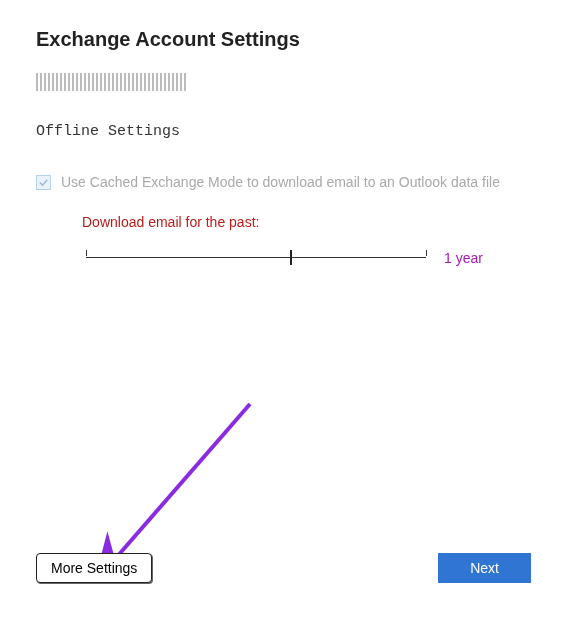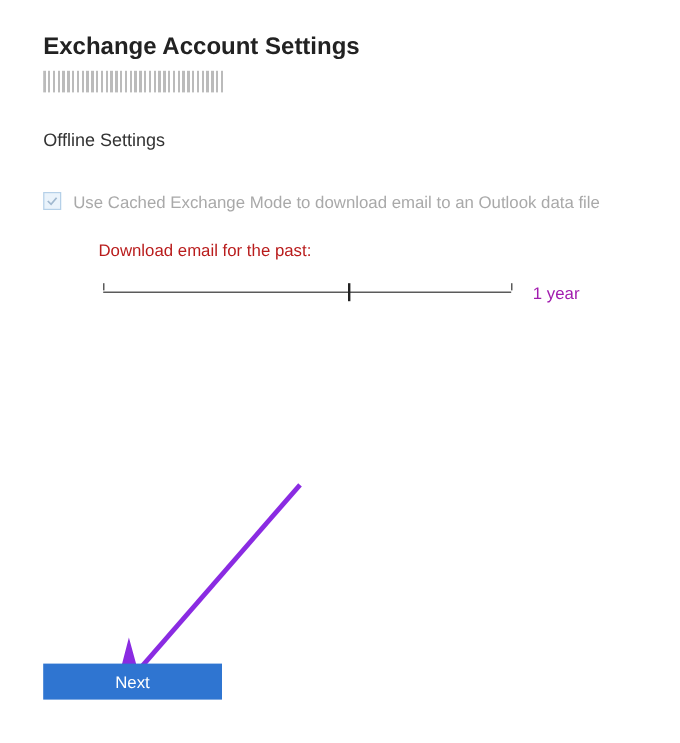--- a/index.html
+++ b/index.html
@@ -9,36 +9,37 @@
       background: #ffffff;
       font-family: "Segoe UI", Arial, sans-serif;
       position: relative;
       padding: 28px 36px;
       color: #333;
     }
     .title {
       font-size: 20px;
       font-weight: 700;
       color: #222;
-      margin-bottom: 8px;
+      margin-bottom: 22px;
     }
     .redacted {
       width: 150px;
       height: 18px;
       background: repeating-linear-gradient(90deg, #bbb 0 2px, #fff 2px 4px);
       margin-bottom: 32px;
     }
     .section-label {
       font-size: 15px;
       color: #333;
       margin-bottom: 34px;
+      font-family: Liberation Mono, monospace;
     }
     .checkbox-row {
       display: flex;
-      align-items: flex-start;
+      align-items: flex-end;
       gap: 10px;
       margin-bottom: 24px;
     }
     .checkbox {
       width: 15px;
       height: 15px;
       border: 1px solid #b5d0e8;
       background: #eaf3fb;
       position: relative;
       display: inline-flex;
@@ -108,21 +109,21 @@
       background: #fff;
       padding: 6px 14px;
       font-size: 14px;
       cursor: pointer;
       box-shadow: 1px 1px 0 #666;
     }
     .btn-primary {
       background: #2f75d1;
       color: #fff;
       border: none;
-      padding: 7px 60px;
+      padding: 7px 32px;
       font-size: 14px;
       cursor: pointer;
     }
     .arrow {
       position: absolute;
       bottom: 40px;
       left: 100px;
       pointer-events: none;
     }
   </style>
@@ -158,14 +159,15 @@
 <svg class="arrow" width="160" height="180" viewBox="0 0 160 180">
   <defs>
     <marker id="ah" markerWidth="14" markerHeight="14" refX="4" refY="6" orient="auto">
       <path d="M0,0 L12,6 L0,12 L4,6 Z" fill="#8a2be2"></path>
     </marker>
   </defs>
   <path d="M150,5 L15,160" stroke="#8a2be2" stroke-width="4" marker-end="url(#ah)"></path>
 </svg>
 
 <div class="footer">
+  <button class="btn-outline">More Settings</button>
   <button class="btn-primary">Next</button>
 </div>
 
 </body></html>

